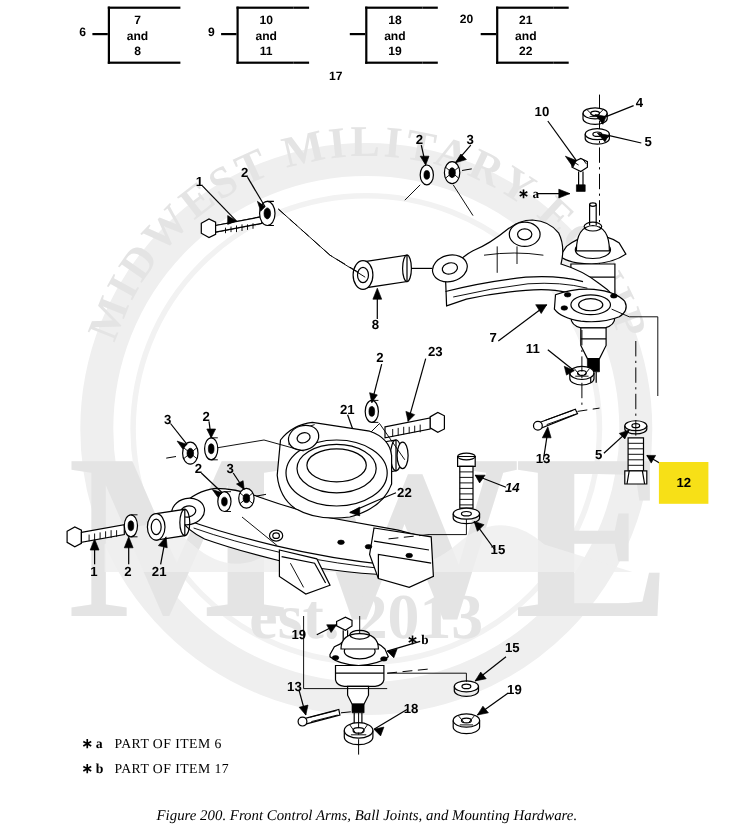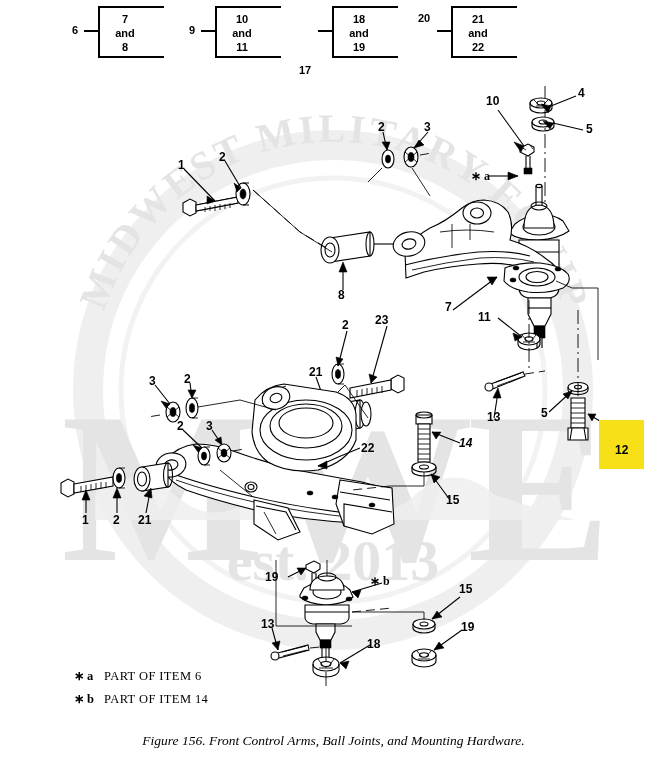--- a/index.html
+++ b/index.html
@@ -68,21 +68,21 @@
   .callout {
     position: absolute;
     font-size: 12px;
     font-weight: bold;
     color: #000;
     font-family: "Liberation Sans", sans-serif;
     white-space: nowrap;
   }
   .callout.hl {
     background: #f7e017;
-    padding: 23px 16px 12px 16px;
+    padding: 12px 16px 12px 16px;
     font-size: 12px;
   }
   .star-lbl {
     position: absolute;
     font-size: 12px;
     font-weight: bold;
     color: #000;
     white-space: nowrap;
     font-family: "Liberation Serif", serif;
   }
@@ -613,21 +613,21 @@
   <div class="callout" style="left:178px; top:158px;">1</div>
   <div class="callout" style="left:219px; top:150px;">2</div>
   <div class="callout" style="left:378px; top:120px;">2</div>
   <div class="callout" style="left:424px; top:120px;">3</div>
   <div class="callout" style="left:578px; top:86px;">4</div>
   <div class="callout" style="left:486px; top:94px;">10</div>
   <div class="callout" style="left:586px; top:122px;">5</div>
   <div class="callout" style="left:338px; top:288px;">8</div>
   <div class="callout" style="left:445px; top:300px;">7</div>
   <div class="callout" style="left:342px; top:318px;">2</div>
-  <div class="callout" style="left:375px; top:313px;">23</div>
+  <div class="callout" style="left:389px; top:313px;">23</div>
   <div class="callout" style="left:478px; top:310px;">11</div>
   <div class="callout" style="left:487px; top:410px;">13</div>
   <div class="callout" style="left:541px; top:406px;">5</div>
   <div class="callout hl" style="left:599px; top:420px;">12</div>
   <div class="callout" style="left:149px; top:374px;">3</div>
   <div class="callout" style="left:184px; top:372px;">2</div>
   <div class="callout" style="left:177px; top:419px;">2</div>
   <div class="callout" style="left:206px; top:419px;">3</div>
   <div class="callout" style="left:309px; top:365px;">21</div>
   <div class="callout" style="left:82px;  top:513px;">1</div>
@@ -647,19 +647,19 @@
 
   <div class="legend">
     <div class="legend-row">
       <span class="legend-star">∗</span>
       <span class="legend-key">a</span>
       <span class="legend-txt">PART OF ITEM  6</span>
     </div>
     <div class="legend-row">
       <span class="legend-star">∗</span>
       <span class="legend-key">b</span>
-      <span class="legend-txt">PART OF ITEM  14</span>
+      <span class="legend-txt">PART OF ITEM  17</span>
     </div>
   </div>
 
-  <div class="caption">Figure 156.  Front Control Arms, Ball Joints, and Mounting Hardware.</div>
+  <div class="caption">Figure 200.  Front Control Arms, Ball Joints, and Mounting Hardware.</div>
 
 </div>
 
 </body></html>

